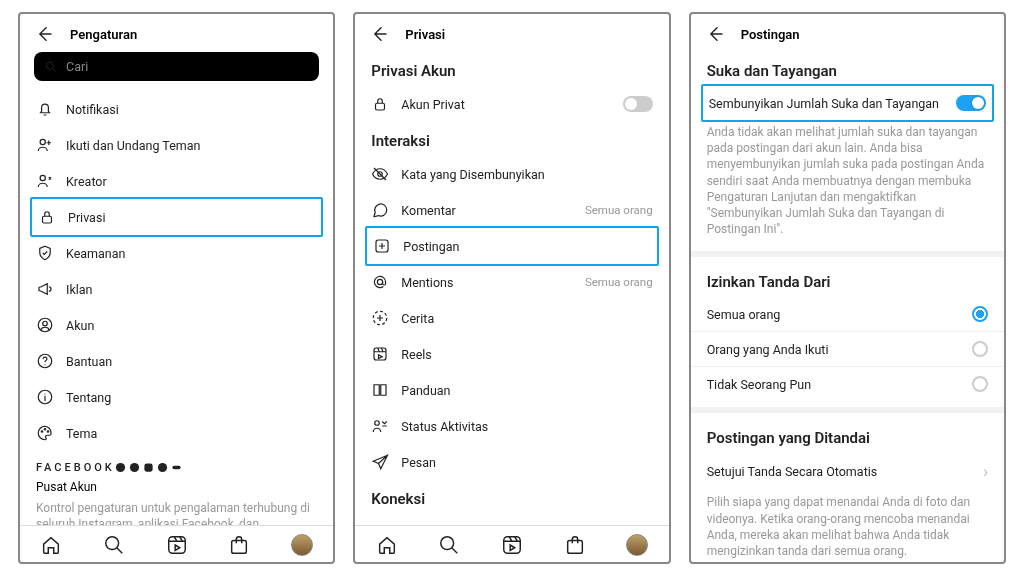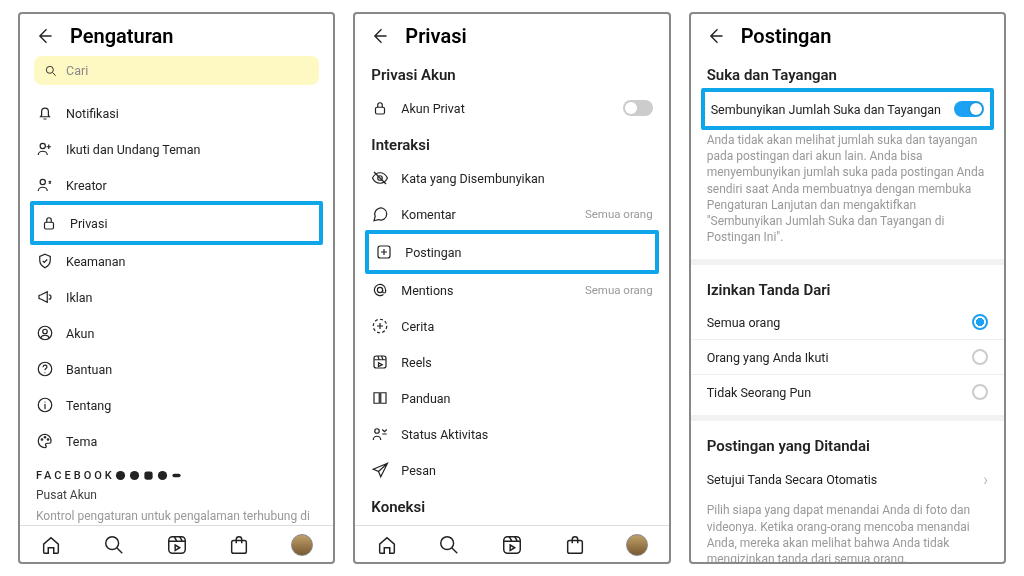--- a/index.html
+++ b/index.html
@@ -22,44 +22,44 @@
     background: #fff;
     position: relative;
   }
   .header {
     display: flex;
     align-items: center;
     padding: 10px 14px 8px;
     gap: 16px;
   }
   .header .back { width: 20px; height: 20px; display:flex;align-items:center;justify-content:center;}
-  .header .title { font-weight: 600; font-size: 20px; }
+  .header .title { font-weight: 600; font-size: 13px; }
   .scroll { flex: 1; overflow: hidden; padding: 0 14px; font-size: 12.5px; color:#222;}
   .search {
-    background: #fef9c3;
+    background: #000000;
     border-radius: 8px;
     padding: 7px 10px;
     display: flex;
     align-items: center;
     gap: 8px;
     color: #888;
     font-size: 12.5px;
     margin-bottom: 10px;
   }
   .row {
     display: flex;
     align-items: center;
     gap: 12px;
     padding: 9px 2px;
     font-size: 12.5px;
   }
   .row .icon { width: 18px; height: 18px; display:flex;align-items:center;justify-content:center; flex-shrink:0;}
   .row .label { flex: 1; }
   .row .meta { color: #999; font-size: 11.5px; }
-  .hl { border: 4px solid #0ea5e9; border-radius: 2px; margin: -2px -4px; padding: 0 4px;}
+  .hl { border: 2px solid #0ea5e9; border-radius: 2px; margin: -2px -4px; padding: 0 4px;}
   .section-title { font-weight: 600; font-size: 15px; padding: 10px 2px 6px; }
   .toggle {
     width: 30px; height: 16px; border-radius: 10px; background: #ccc; position: relative; flex-shrink:0;
   }
   .toggle::after {
     content:''; position:absolute; width:12px; height:12px; border-radius:50%; background:#fff; top:2px; left:2px;
   }
   .toggle.on { background:#1da1f2; }
   .toggle.on::after { left:16px; background:#fff; box-shadow:0 0 2px rgba(0,0,0,.3);}
   .desc { font-size: 12px; color:#999; line-height:1.35; padding: 4px 2px 8px;}
@@ -75,21 +75,21 @@
     display:flex;
     justify-content: space-around;
     align-items:center;
     padding: 8px 0 6px;
   }
   .navbar .nicon { width:22px; height:22px; display:flex;align-items:center;justify-content:center;}
   .avatar { width:22px;height:22px;border-radius:50%;background:linear-gradient(#bfa06a,#7a5a30);border:1px solid #888;}
   .fb-row { font-size: 11px; letter-spacing: 3px; font-weight:500; padding: 10px 2px 2px; display:flex;align-items:center;gap:0;}
   .fb-icons { letter-spacing:0; font-size:10px; display:flex; gap:3px;}
   .fb-icons span{width:11px;height:11px;display:inline-flex;align-items:center;justify-content:center;}
-  .link { color:#404040; font-size:12px; padding:4px 2px 2px;}
+  .link { color:#000000; font-size:12px; padding:4px 2px 2px;}
   svg { stroke:#222; stroke-width:1.6; fill:none; }
 </style>
 </head>
 <body>
 
 <div class="phone">
   <div class="header">
     <span class="back">
       <svg viewBox="0 0 24 24" width="20" height="20">
           <path d="M15 4l-8 8 8 8M7 12h14"></path>

